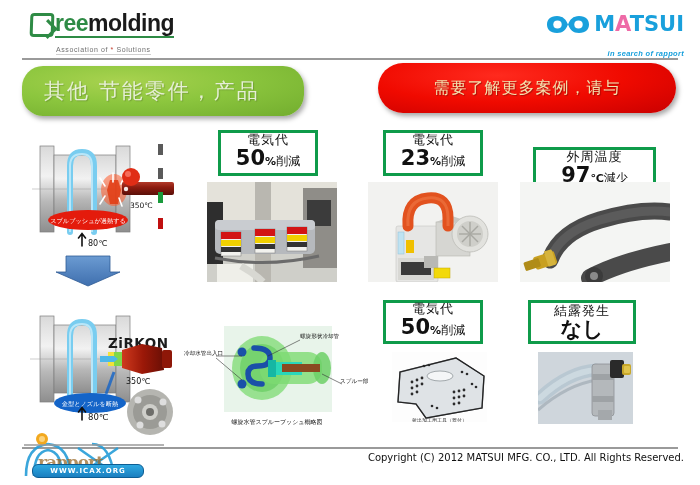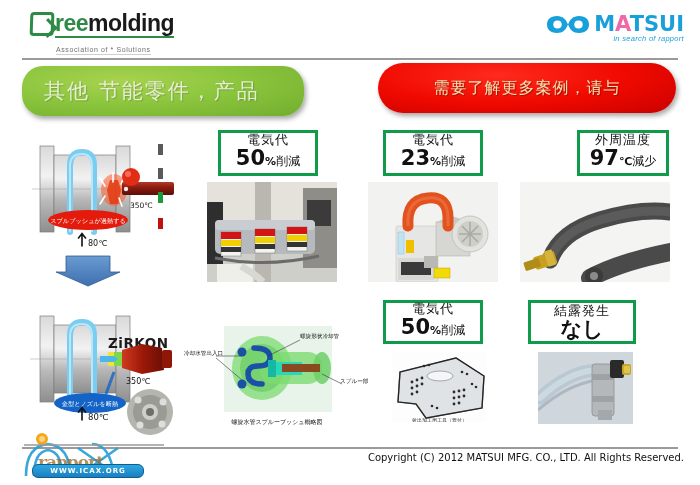--- a/index.html
+++ b/index.html
@@ -1,41 +1,41 @@
 <!DOCTYPE html>
 <html><head>
 <meta charset="utf-8">
 <style>
   html,body{margin:0;padding:0;background:#7a7a7a;}
   body{font-family:"Liberation Sans","DejaVu Sans",sans-serif;}
   .slide{position:relative;width:700px;height:485px;background:#ffffff;overflow:hidden;}
 
   
   .logo-gm{position:absolute;left:30px;top:12px;width:180px;height:40px;}
-  .gm-row{display:flex;align-items:flex-start;height:26px;}
+  .gm-row{display:flex;align-items:center;height:26px;}
   .gm-g{width:24px;height:24px;border:3px solid #2e8b45;border-radius:4px 4px 4px 4px;
         box-sizing:border-box;position:relative;transform:skewX(-2deg);}
   .gm-g:after{content:"";position:absolute;left:8px;top:6px;width:11px;height:11px;
         border-right:3px solid #2e8b45;border-bottom:3px solid #2e8b45;transform:rotate(-45deg);}
   .gm-word{font-size:23px;font-weight:bold;letter-spacing:-.5px;line-height:23px;margin-left:1px;
         border-bottom:2px solid #2e8b45;padding-bottom:1px;}
   .gm-green{color:#2e8b45;}
   .gm-dark{color:#1a1a1a;}
   .gm-sub{font-size:7px;color:#6f6f6f;letter-spacing:.6px;margin-top:2px;margin-left:26px;
         border-bottom:1px solid #cfcfcf;display:inline-block;padding-bottom:1px;}
   .gm-sub .gm-dot{color:#c0392b;}
 
   .logo-matsui{position:absolute;right:16px;top:14px;text-align:right;}
   .ms-row{display:flex;align-items:center;justify-content:center;}
   .ms-mark{width:42px;height:19px;margin-right:5px;position:relative;}
   .ms-mark svg{display:block;}
   .ms-word{font-size:21px;font-weight:bold;color:#19a0dc;letter-spacing:0px;line-height:20px;
         font-family:"DejaVu Sans",sans-serif;position:relative;}
   .ms-a{color:#ee6aa7;}
-  .ms-tag{font-size:7.5px;color:#19a0dc;letter-spacing:.3px;margin-top:0;font-style:italic;}
+  .ms-tag{font-size:7.5px;color:#19a0dc;letter-spacing:.3px;margin-top:15px;font-style:italic;font-weight:bold;}
 
   .hdr-rule{position:absolute;left:22px;top:58px;width:656px;height:2px;background:#9a9a9a;}
 
   
   .pill-green{position:absolute;left:22px;top:66px;width:282px;height:50px;border-radius:21px;
         background:radial-gradient(ellipse at 35% 30%,#a8d24f 0%,#8cc63e 45%,#72ad2e 100%);
         box-shadow:2px 3px 5px rgba(0,0,0,.35);display:flex;align-items:center;}
   .pill-green span{color:#e6efd6;font-size:21px;letter-spacing:2px;padding-left:22px;
         text-shadow:1px 1px 1px rgba(0,0,0,.18);
         font-family:"DejaVu Sans","Liberation Sans",sans-serif;}
@@ -174,21 +174,21 @@
   <div class="cap" style="left:218px;top:130px;width:100px;height:46px;">
     <div class="l1">電気代</div>
     <div class="l2"><span>50</span><span class="unit">%</span><span class="small">削減</span></div>
   </div>
 
   <div class="cap" style="left:383px;top:130px;width:100px;height:46px;">
     <div class="l1">電気代</div>
     <div class="l2"><span>23</span><span class="unit">%</span><span class="small">削減</span></div>
   </div>
 
-  <div class="cap" style="left:533px;top:130px;width:92px;height:46px;margin-left:44px;">
+  <div class="cap" style="left:533px;top:147px;width:123px;height:46px;">
     <div class="l1">外周温度</div>
     <div class="l2"><span>97</span><span class="unit">℃</span><span class="small">減少</span></div>
   </div>
 
   <div class="photo" style="left:207px;top:182px;width:130px;height:100px;">
     <svg width="130" height="100" viewBox="0 0 130 100">
       <rect width="130" height="100" fill="#cfcfc9"></rect>
       <rect x="0" y="0" width="130" height="38" fill="#e4e2da"></rect>
       <rect x="48" y="0" width="16" height="100" fill="#b9b7b0"></rect>
       <rect x="96" y="6" width="34" height="80" fill="#8f8d88"></rect>

